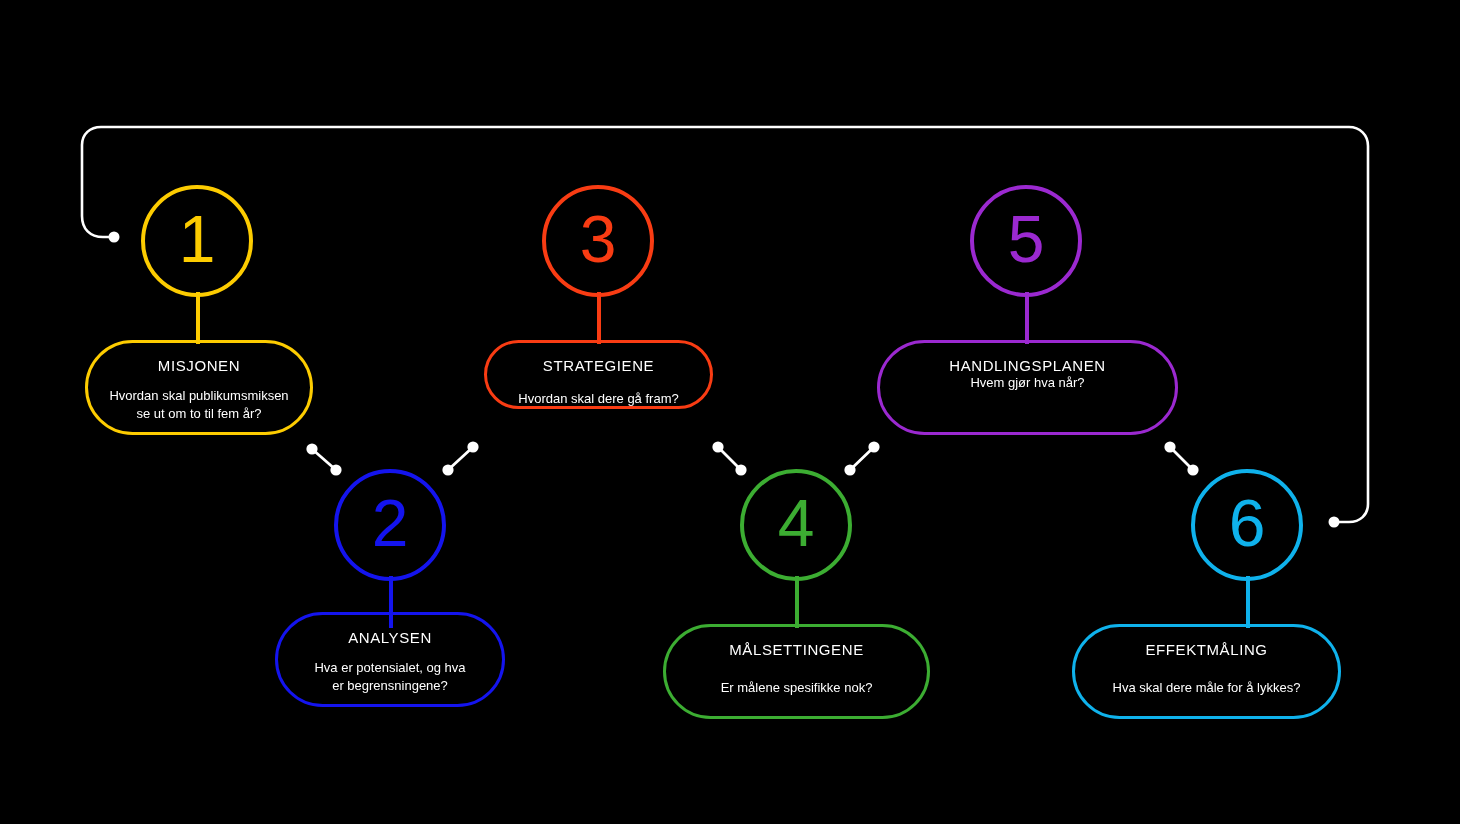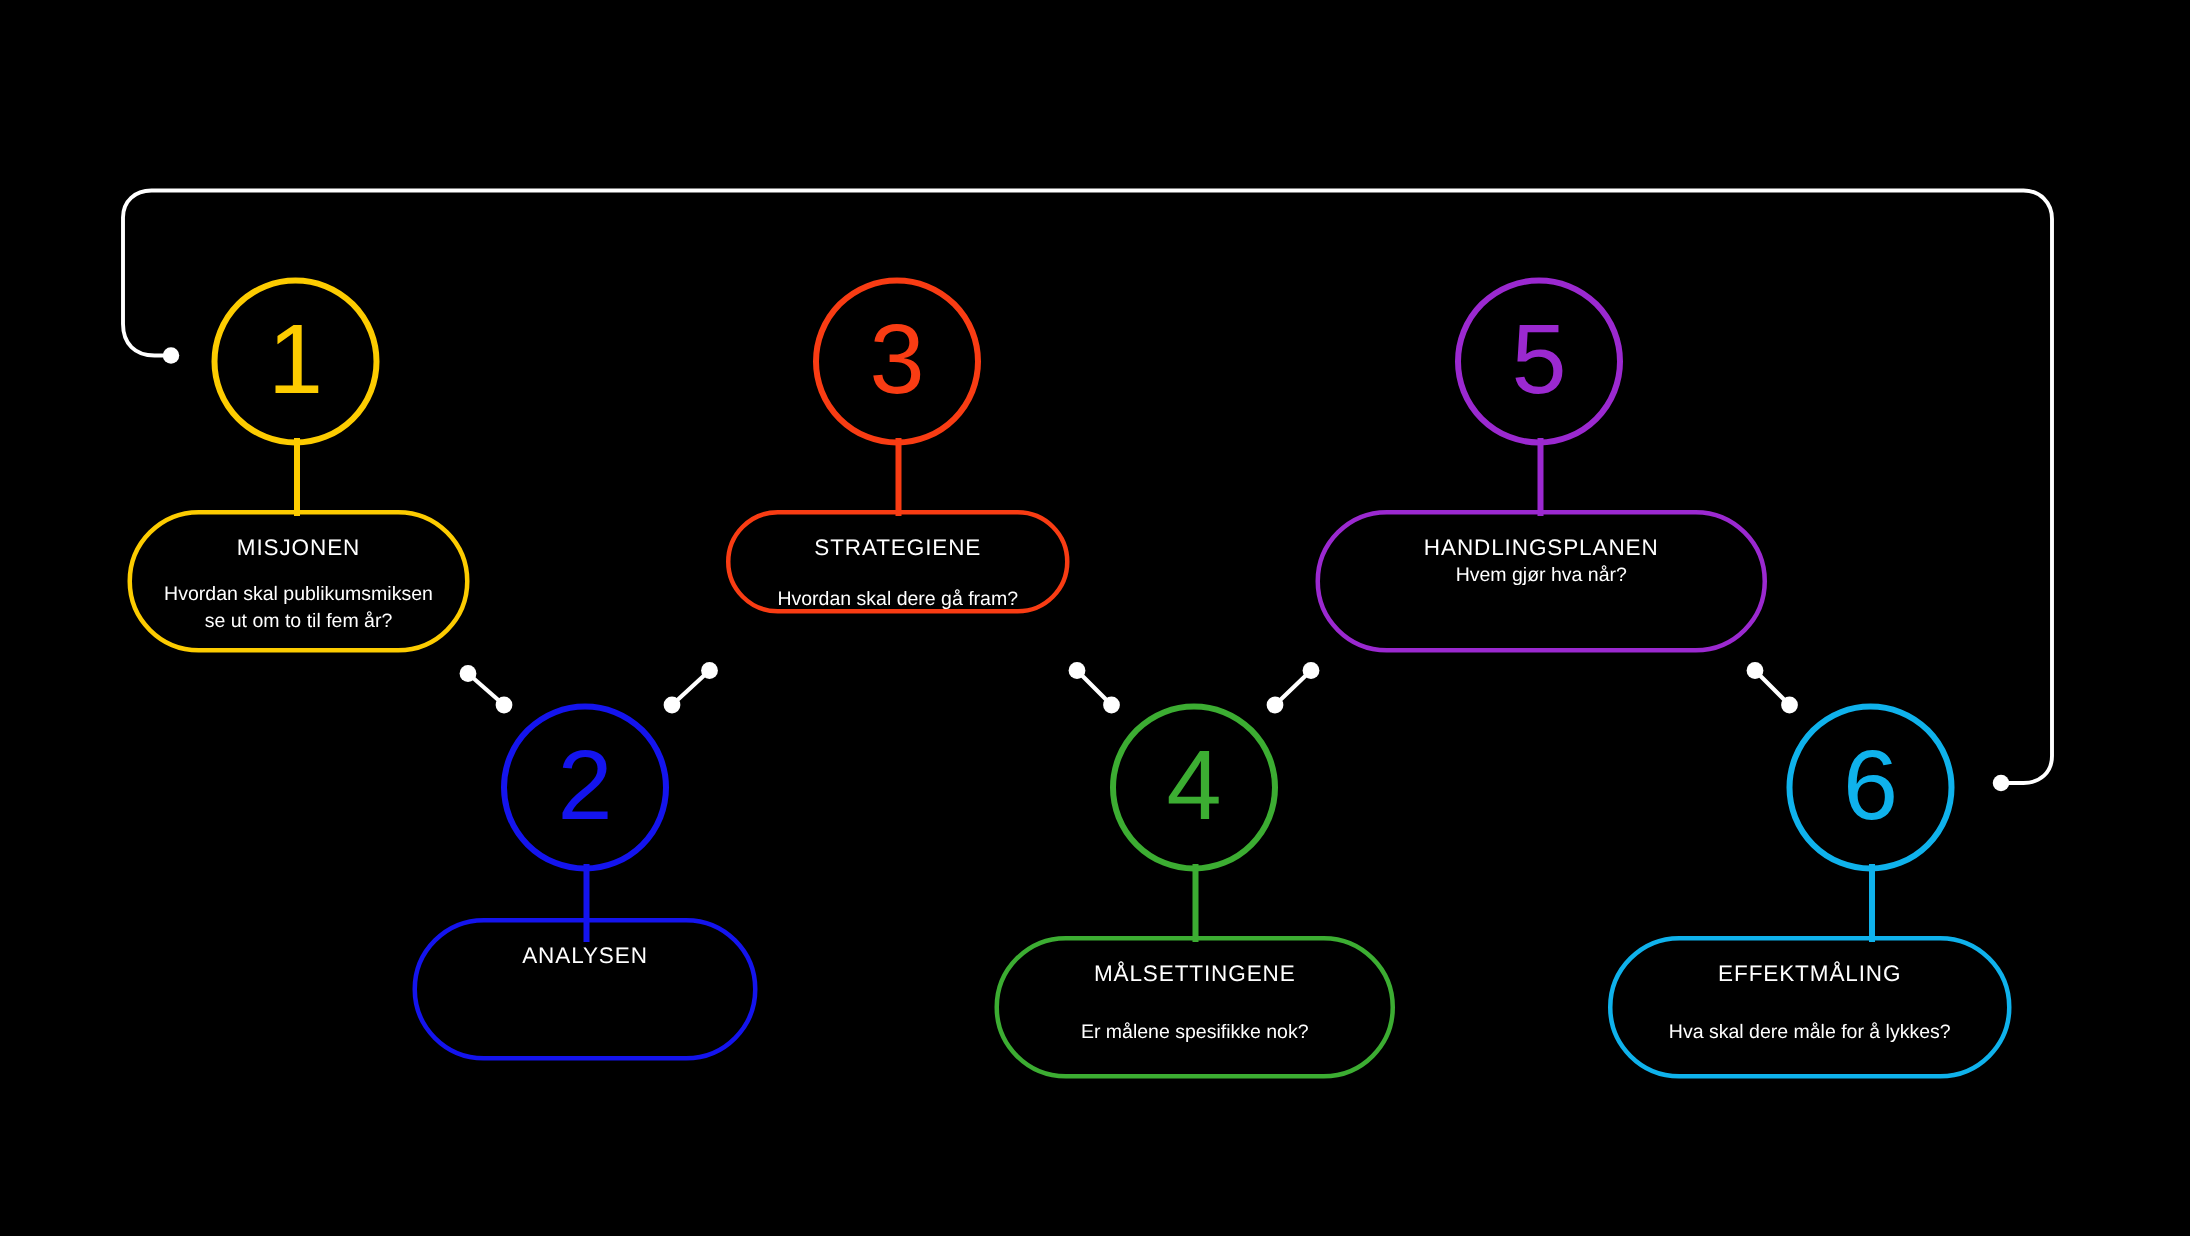--- a/index.html
+++ b/index.html
@@ -93,20 +93,24 @@
     </div>
   </div>
 
   <div class="node">
     <div class="circle" style="left: 334px; top: 469px; width: 112px; height: 112px; border-width: 4.5px; border-color: rgb(20, 20, 238);">
       <span class="num" style="color: rgb(20, 20, 238);">2</span>
     </div>
     <div class="stem" style="left: 389px; top: 576px; width: 3.5px; height: 52px; background: rgb(20, 20, 238);"></div>
     <div class="box" style="left: 275px; top: 612px; width: 230px; height: 95px; border-width: 3.5px; border-radius: 48px; padding-top: 14px; border-color: rgb(20, 20, 238);">
       <div class="title">ANALYSEN</div>
+      <div class="desc" style="margin-top:13px;">
+        <div>Hva er potensialet, og hva</div>
+        <div>er begrensningene?</div>
+      </div>
     </div>
   </div>
 
   <div class="node">
     <div class="circle" style="left: 542px; top: 185px; width: 112px; height: 112px; border-width: 4.5px; border-color: rgb(249, 60, 19);">
       <span class="num" style="color: rgb(249, 60, 19);">3</span>
     </div>
     <div class="stem" style="left: 597px; top: 292px; width: 3.5px; height: 52px; background: rgb(249, 60, 19);"></div>
     <div class="box" style="left: 484px; top: 340px; width: 229px; height: 69px; border-width: 3.5px; border-radius: 48px; padding-top: 14px; border-color: rgb(249, 60, 19);">
       <div class="title">STRATEGIENE</div>

